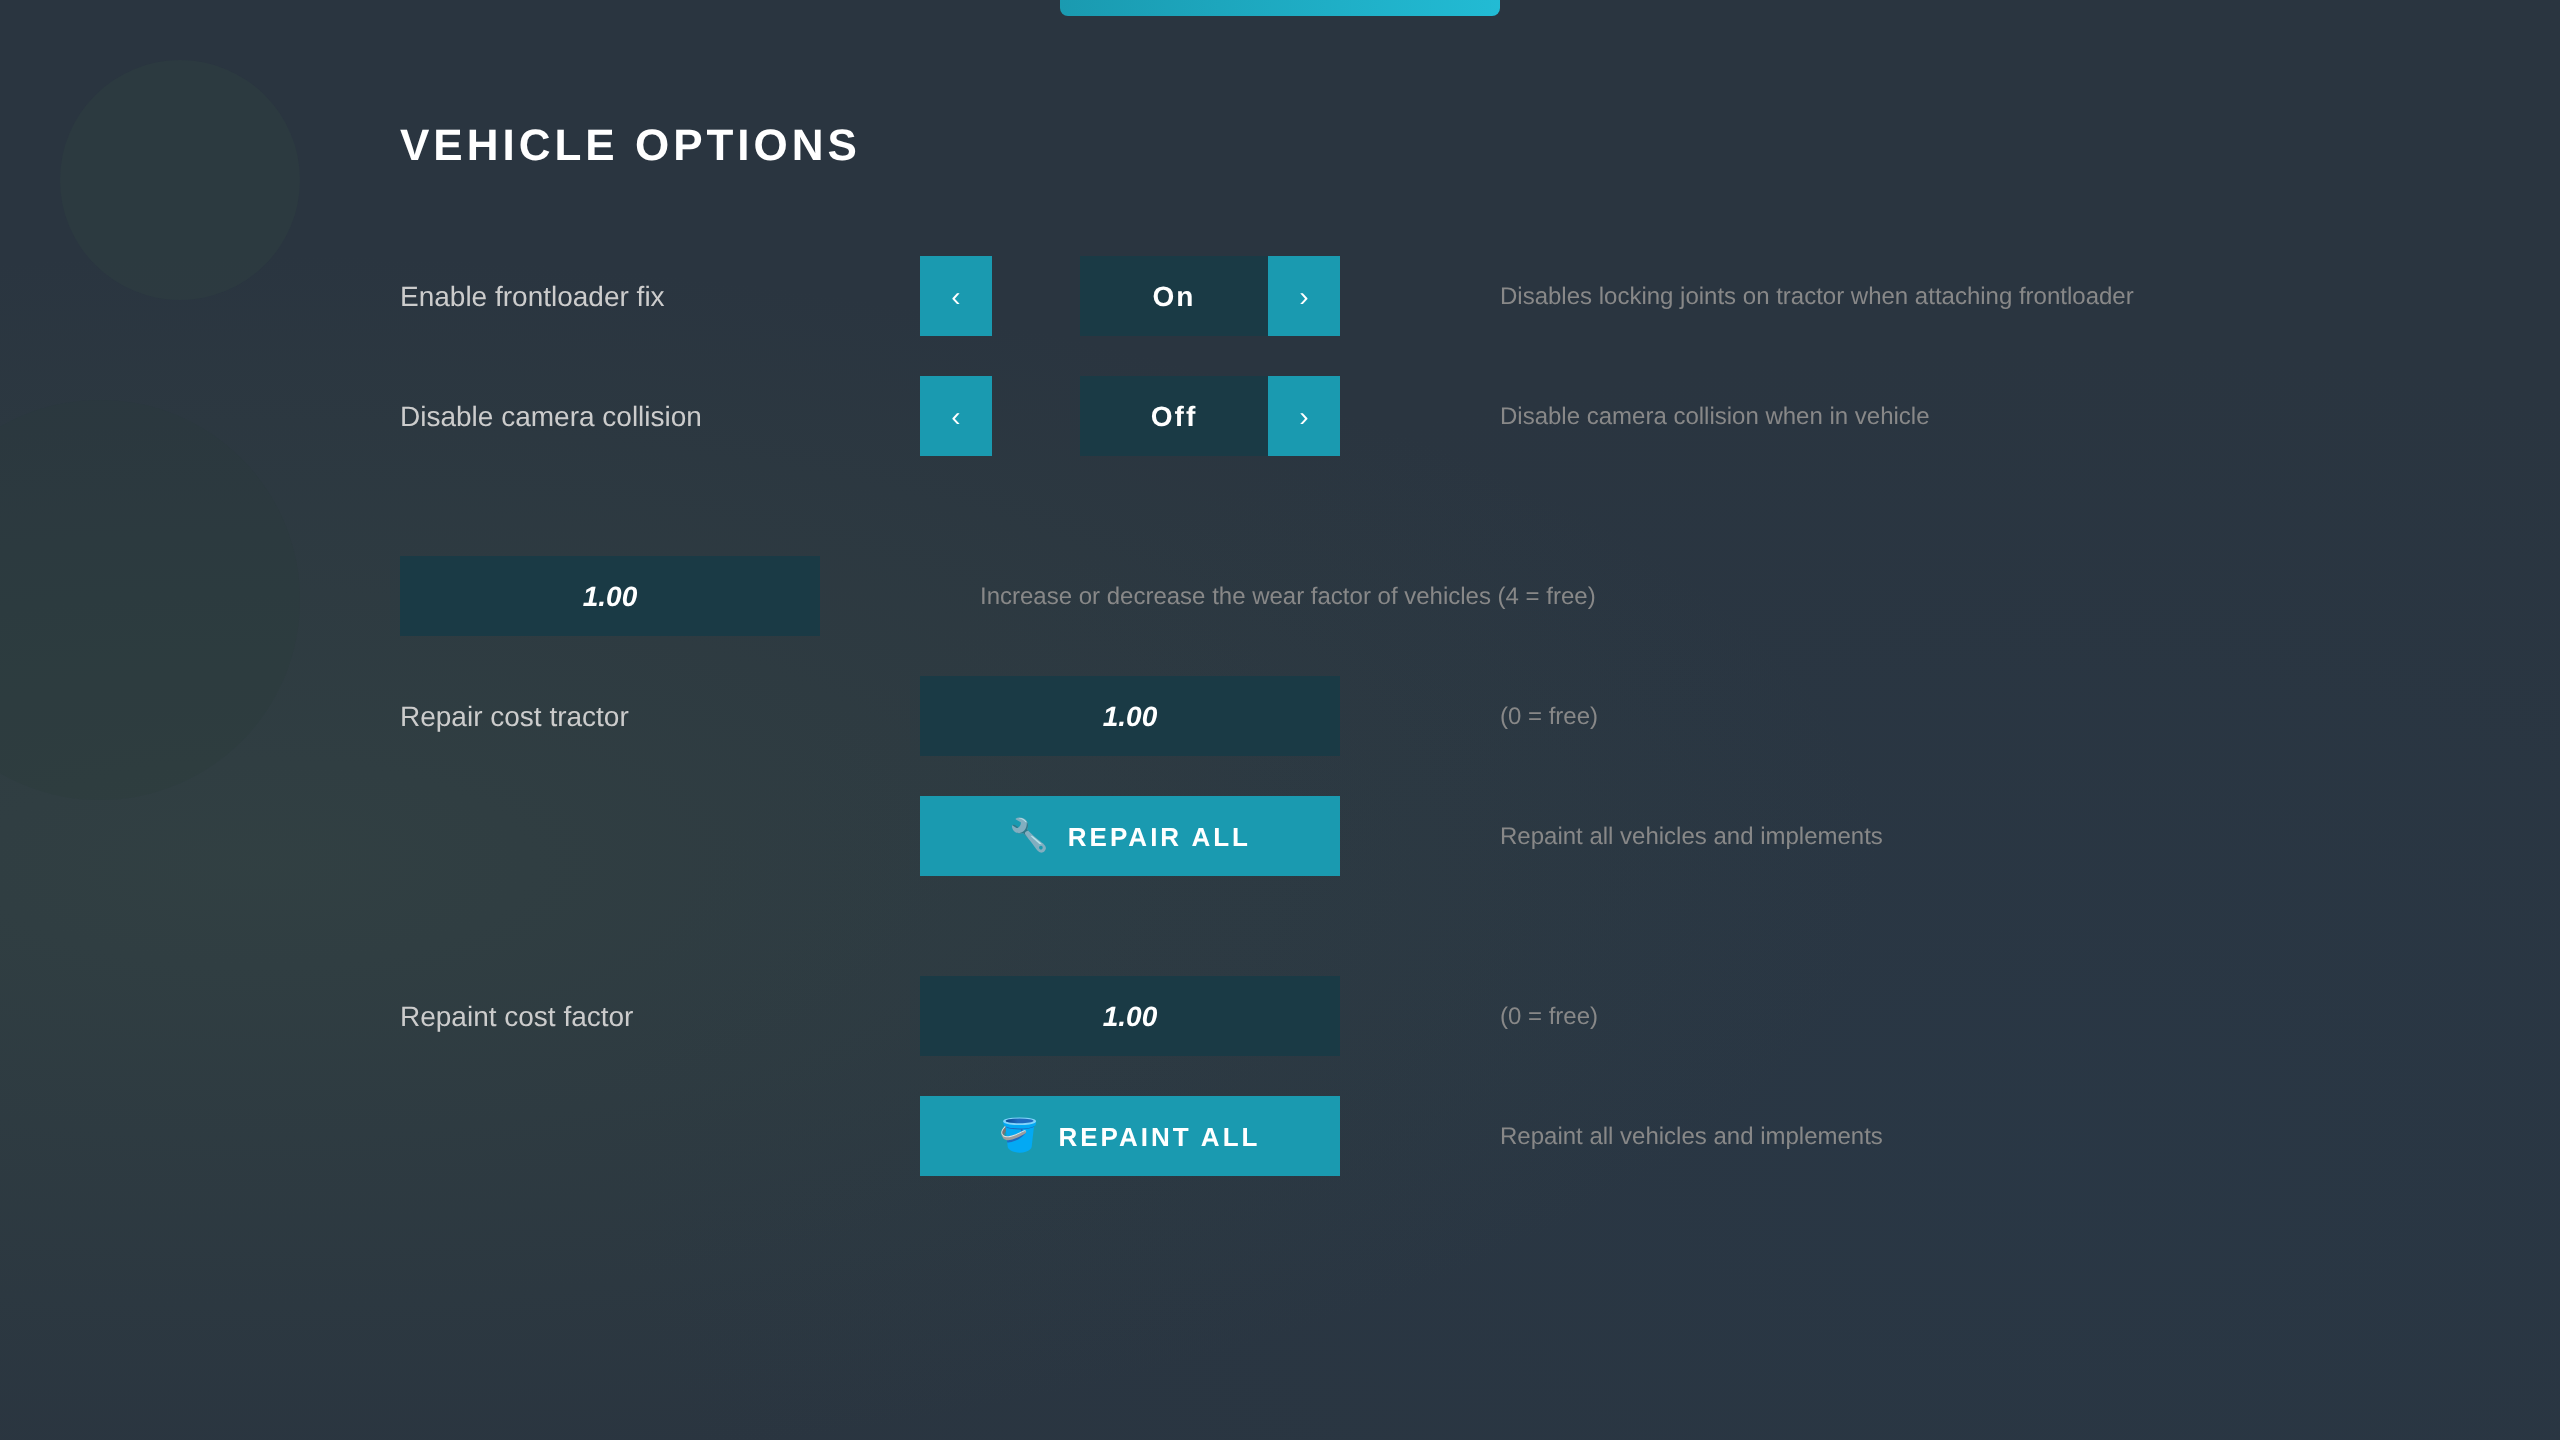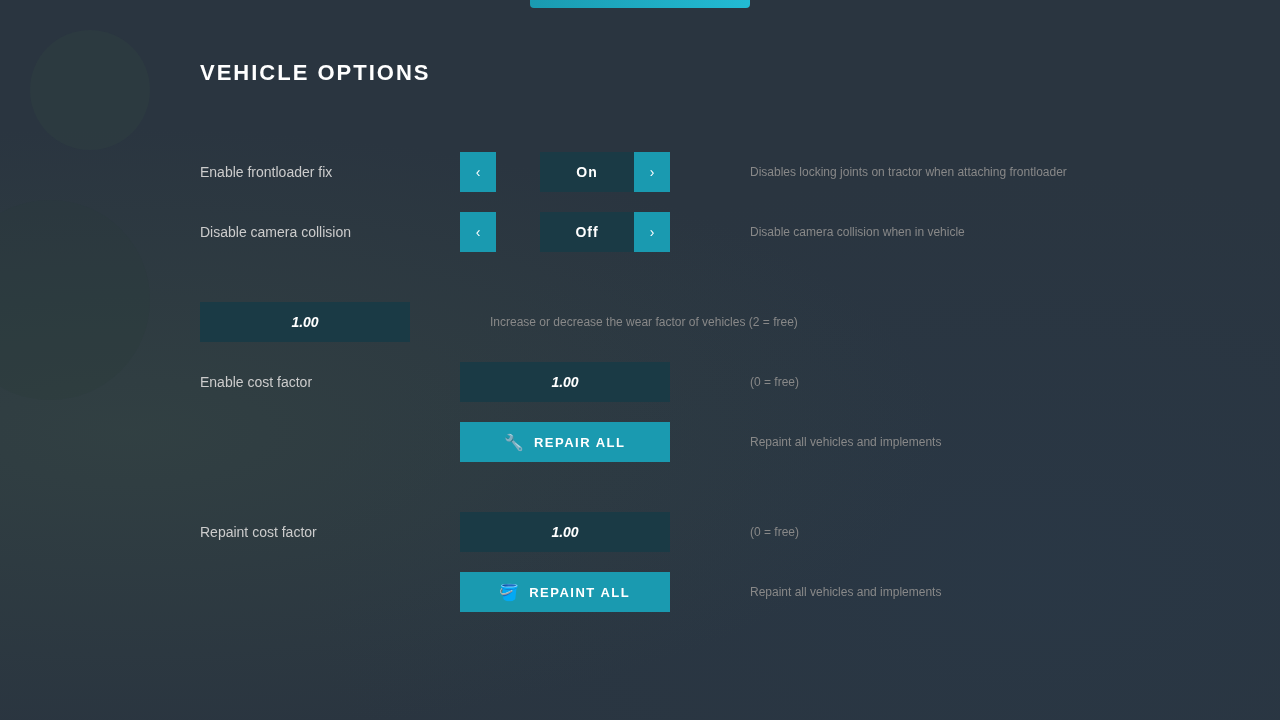--- a/index.html
+++ b/index.html
@@ -51,21 +51,21 @@
       position: relative;
       z-index: 1;
       padding: 60px 200px 0 200px;
     }
 
     .page-title {
       font-size: 22px;
       font-weight: 700;
       letter-spacing: 2px;
       color: #ffffff;
-      margin-bottom: 56px;
+      margin-bottom: 32px;
       text-transform: uppercase;
     }
 
     .options-container {
       display: flex;
       flex-direction: column;
       gap: 0;
     }
 
     .option-row {
@@ -235,25 +235,25 @@
     </div>
 
     <div class="section-divider"></div>
 
     <div class="option-row">
       <div class="option-control">
         <button class="number-control">
           <span>1.00</span>
         </button>
       </div>
-      <div class="option-description">Increase or decrease the wear factor of vehicles (2 = free)</div>
-    </div>
-
-    <div class="option-row">
-      <div class="option-label">Enable cost factor</div>
+      <div class="option-description">Increase or decrease the wear factor of vehicles (4 = free)</div>
+    </div>
+
+    <div class="option-row">
+      <div class="option-label">Repair cost tractor</div>
       <div class="option-control">
         <button class="number-control">
           <span>1.00</span>
         </button>
       </div>
       <div class="option-description">(0 = free)</div>
     </div>
 
     <div class="option-row">
       <div class="option-label"></div>

